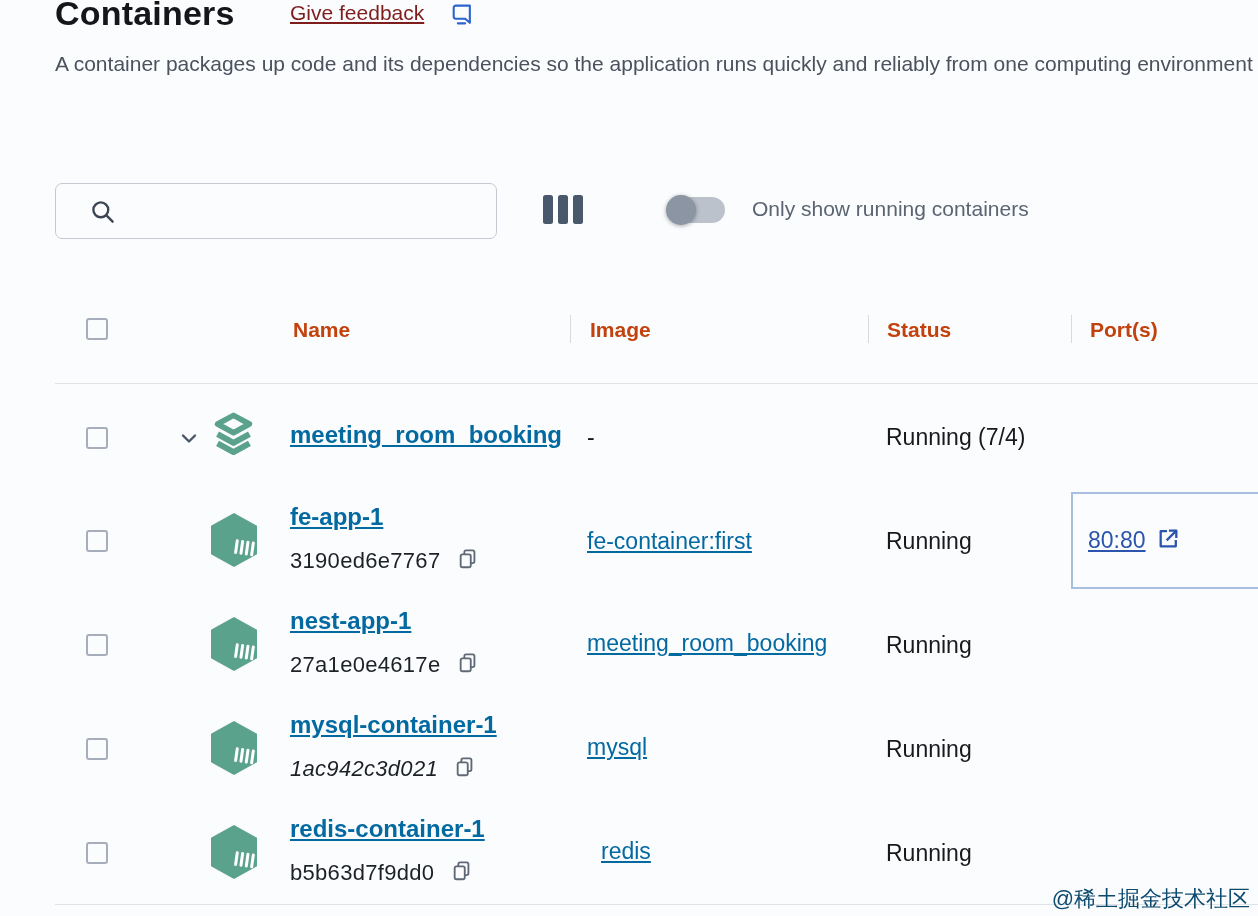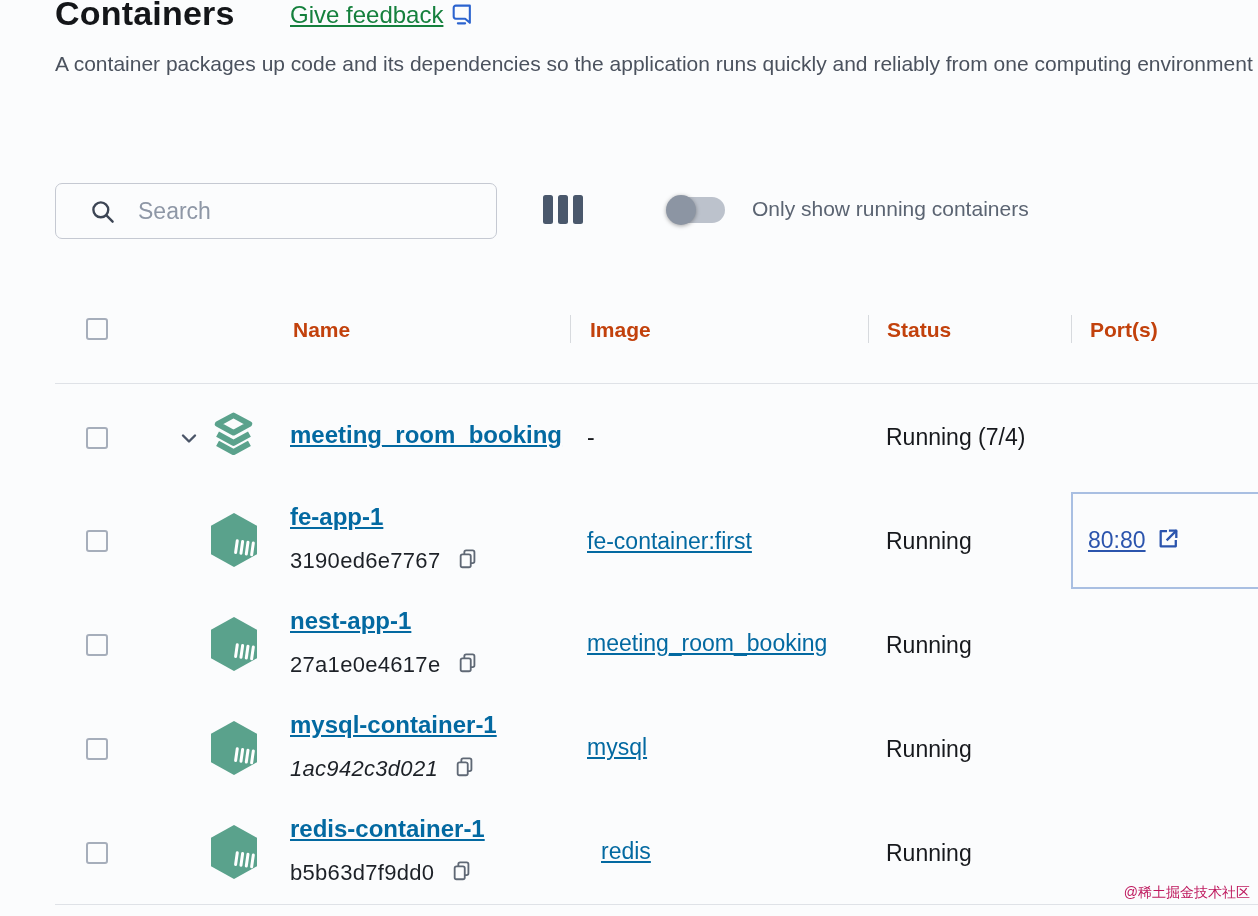--- a/index.html
+++ b/index.html
@@ -2,21 +2,21 @@
 <html><head>
 <meta charset="utf-8">
 <style>
   * { margin:0; padding:0; box-sizing:border-box; }
   html,body { width:1258px; height:916px; overflow:hidden; background:#fbfcfd;
               font-family:"Liberation Sans", sans-serif; color:#17191d; position:relative; }
   .abs { position:absolute; }
 
   
   .page-title { left:55px; top:-9px; font-size:34px; font-weight:700; line-height:44px; color:#141619; letter-spacing:.2px; }
-  .feedback { left:290px; top:1px; font-size:24px; color:#15803d; text-decoration:underline; cursor:pointer; }
+  .feedback { left:290px; top:1px; font-size:21px; color:#7f1d1d; text-decoration:underline; cursor:pointer; }
   .feedback-icon { left:449px; top:2px; width:25px; height:25px; }
   .page-desc { left:55px; top:52px; font-size:21px; color:#4b525e; white-space:nowrap; }
 
   
   .searchbox { left:55px; top:183px; width:442px; height:56px; border:1px solid #c5c9d2; border-radius:7px; background:#fbfcfd;
                display:flex; align-items:center; padding-left:33px; }
   .searchbox svg { flex:0 0 auto; }
   .searchbox input { border:none; outline:none; background:transparent; font-family:"Liberation Sans",sans-serif;
                      font-size:23px; color:#2b3038; margin-left:22px; width:330px; }
   .searchbox input::placeholder { color:#8e97a6; opacity:1; }
@@ -41,41 +41,40 @@
   .cell-text { font-size:23px; color:#17191d; }
   .hash { font-size:22px; color:#1d2127; letter-spacing:.3px; }
   .clip { overflow:hidden; height:30px; }
   .copy-icon { display:inline-block; vertical-align:-3px; margin-left:12px; cursor:pointer; }
   .chevron { cursor:pointer; }
 
   .port-box { left:1071px; top:492px; width:210px; height:97px; border:2px solid #a9bfe2; display:flex; align-items:center; padding-left:15px; }
   .port-link { font-size:23px; color:#2b54ad; text-decoration:underline; cursor:pointer; }
   .port-ext { margin-left:10px; cursor:pointer; }
 
-  .watermark { right:8px; top:884px; font-size:14px; color:#be185d; }
+  .watermark { right:8px; top:884px; font-size:22px; color:#0c4a6e; }
 </style>
 </head>
 <body>
 
 <div class="abs page-title">Containers</div>
 <a class="abs feedback">Give feedback</a>
 <span class="abs feedback-icon">
   <svg width="25" height="25" viewBox="0 0 24 24" fill="none" stroke="#2b63cf" stroke-width="2" stroke-linejoin="round">
     <path d="M20 3.5 H6.5 a2 2 0 0 0 -2 2 v8.5 a2 2 0 0 0 2 2 h9 l4.5 4 z"></path>
     <path d="M8.5 20.5 h7" stroke-linecap="round"></path>
   </svg>
 </span>
 <div class="abs page-desc">A container packages up code and its dependencies so the application runs quickly and reliably from one computing environment to another.</div>
 
 <div class="abs searchbox">
   <svg width="27" height="27" viewBox="0 0 24 24" fill="none" stroke="#3c4554" stroke-width="2.1" stroke-linecap="round">
     <circle cx="10.5" cy="10.5" r="6.6"></circle>
     <path d="M15.5 15.5 L21 21"></path>
   </svg>
-  <input value="" placeholder="Search" style="">
 </div>
 
 <div class="abs cols-icon">
   <div class="bar"></div>
   <div class="bar"></div>
   <div class="bar"></div>
 </div>
 
 <div class="abs toggle">
   <div class="knob"></div>

